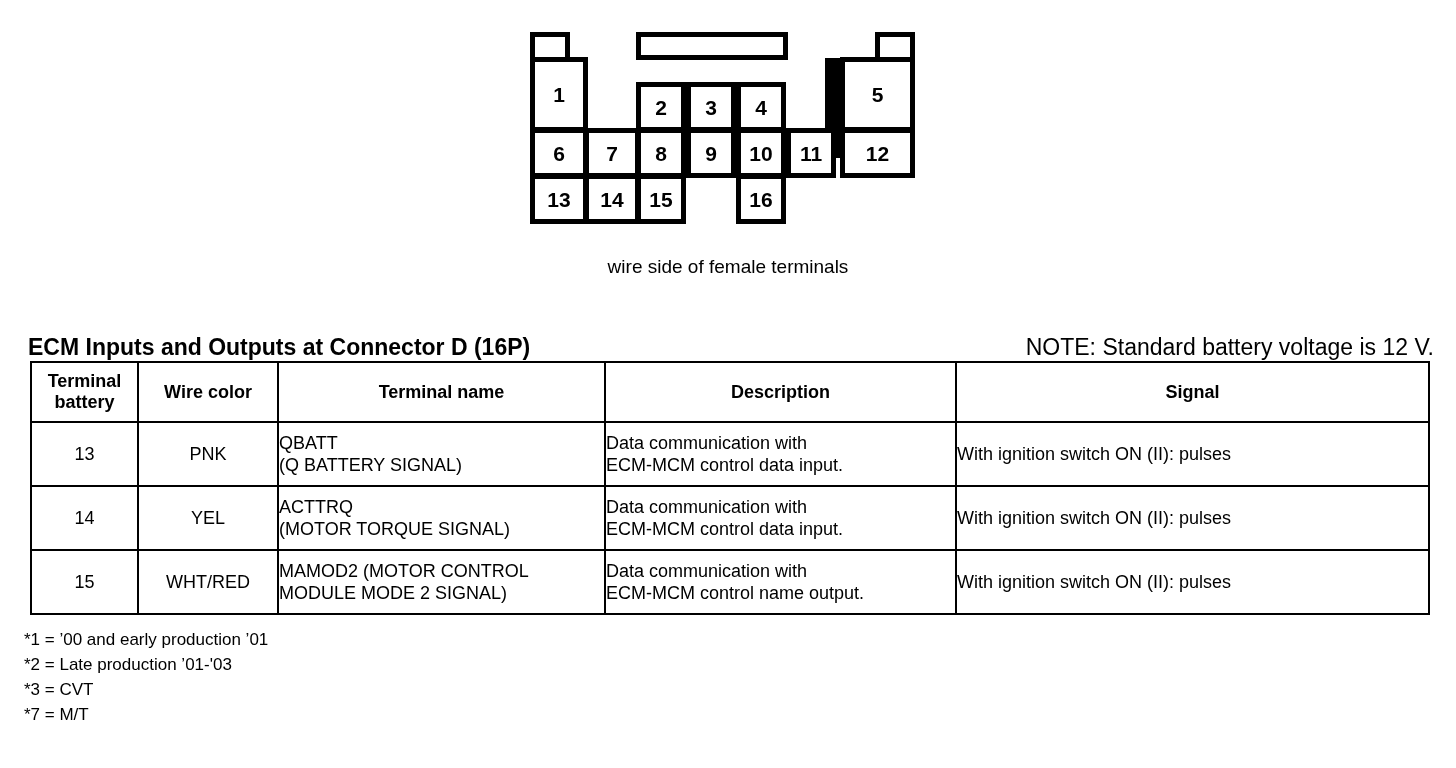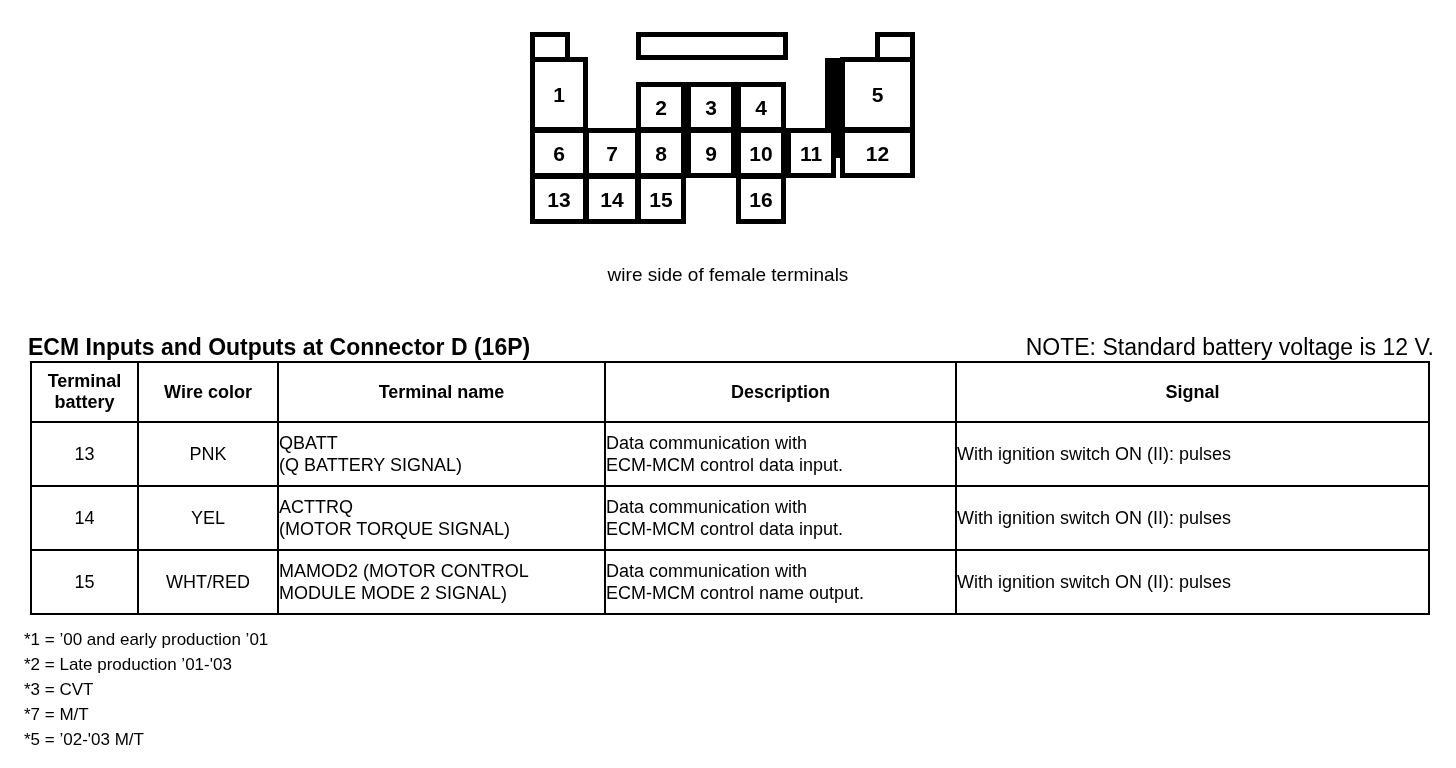--- a/index.html
+++ b/index.html
@@ -51,21 +51,20 @@
 
   
   #wire-side-caption {
     position: absolute;
     left: 0;
     top: 256px;
     width: 1456px;
     text-align: center;
     font-size: 19px;
     color: #000000;
-    margin-top: 8px;
   }
 
   
   #heading-row {
     position: absolute;
     left: 0;
     top: 306px;
     width: 1456px;
     height: 34px;
     margin-top: 28px;
@@ -237,14 +236,13 @@
       <td class="cell-pad">With ignition switch ON (II): pulses</td>
     </tr>
   </tbody>
 </table>
 
 <div id="footnotes">
   <div>*1 = ’00 and early production ’01</div>
   <div>*2 = Late production ’01-'03</div>
   <div>*3 = CVT</div>
   <div>*7 = M/T</div>
-  <div>*5 = ’02-'03 M/T</div>
 </div>
 
 </body></html>

